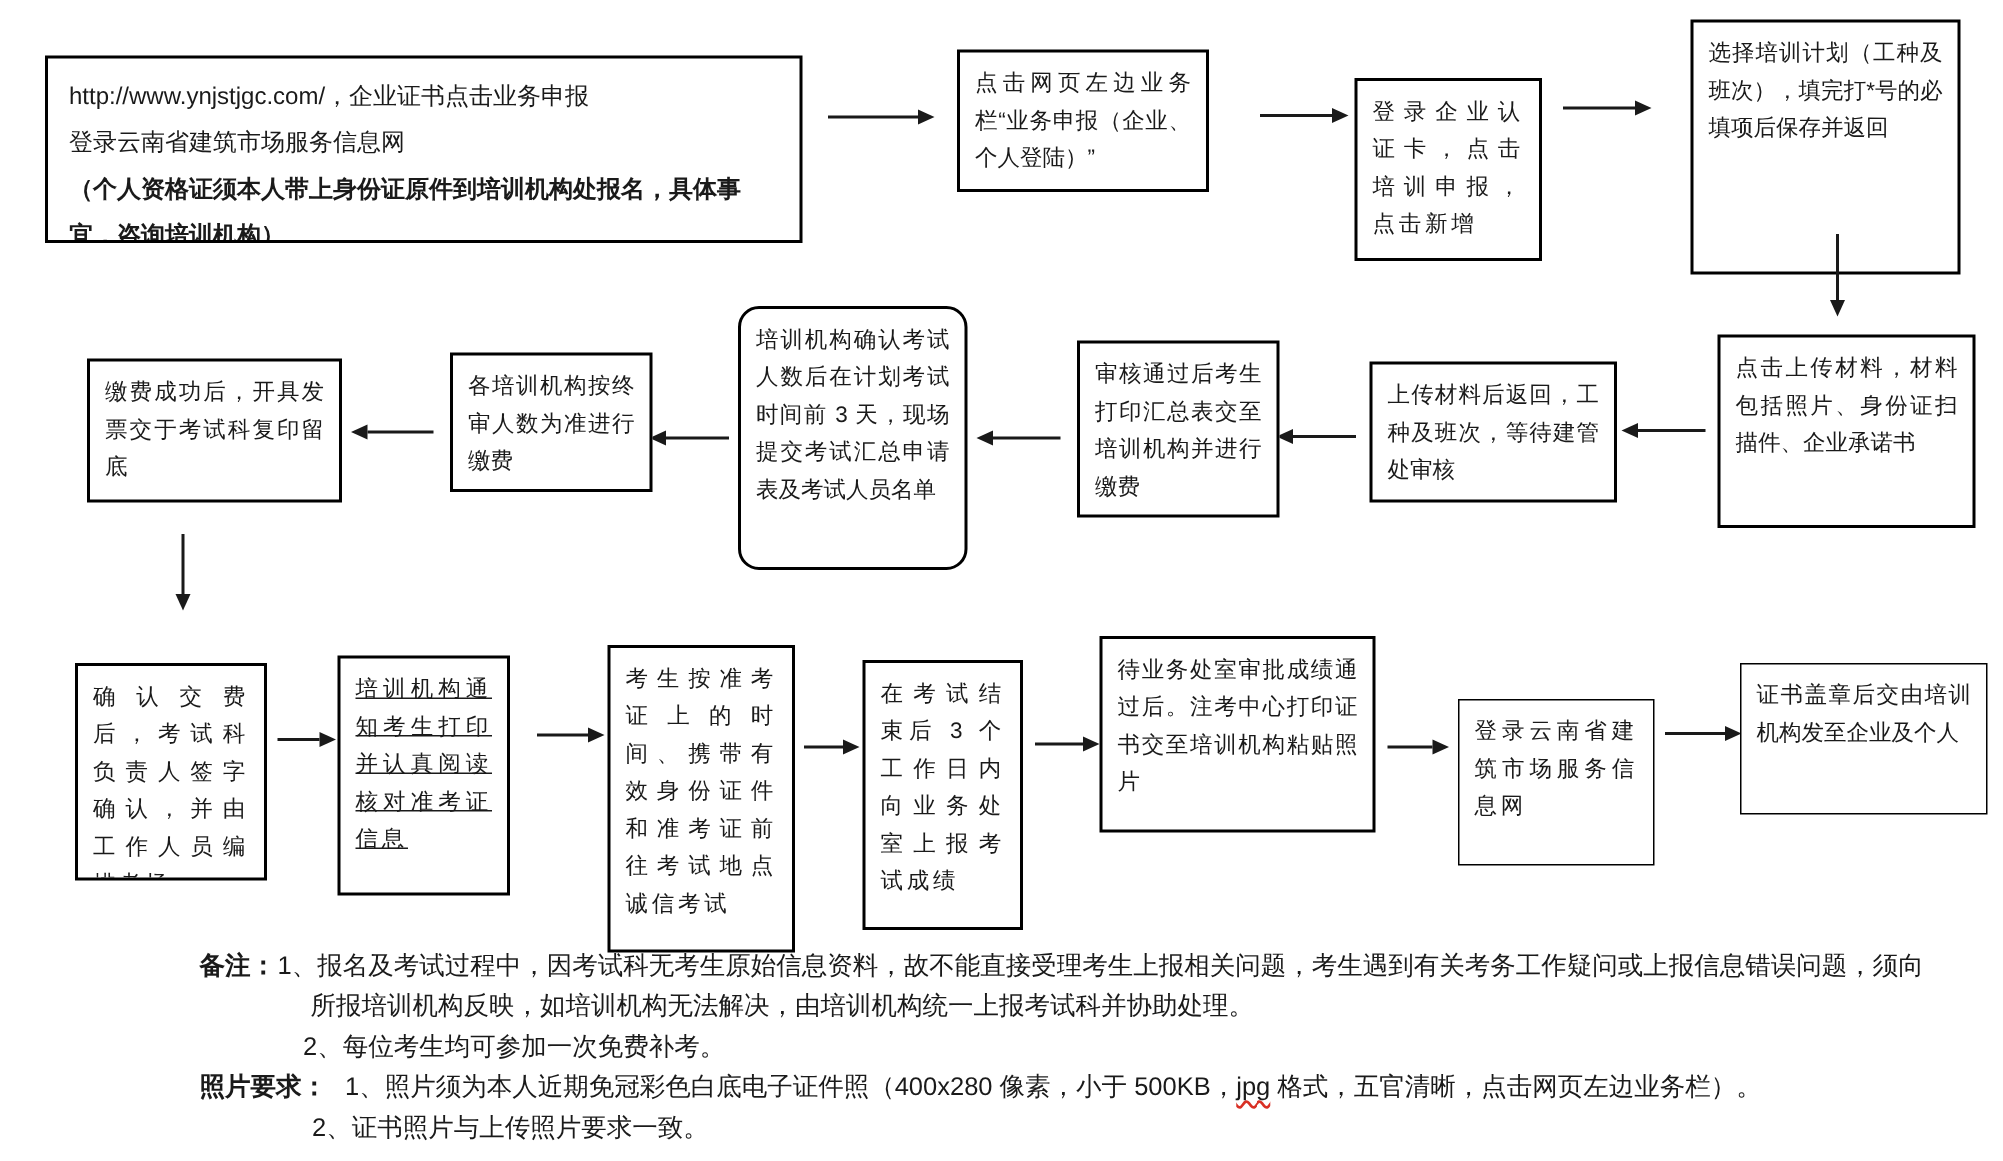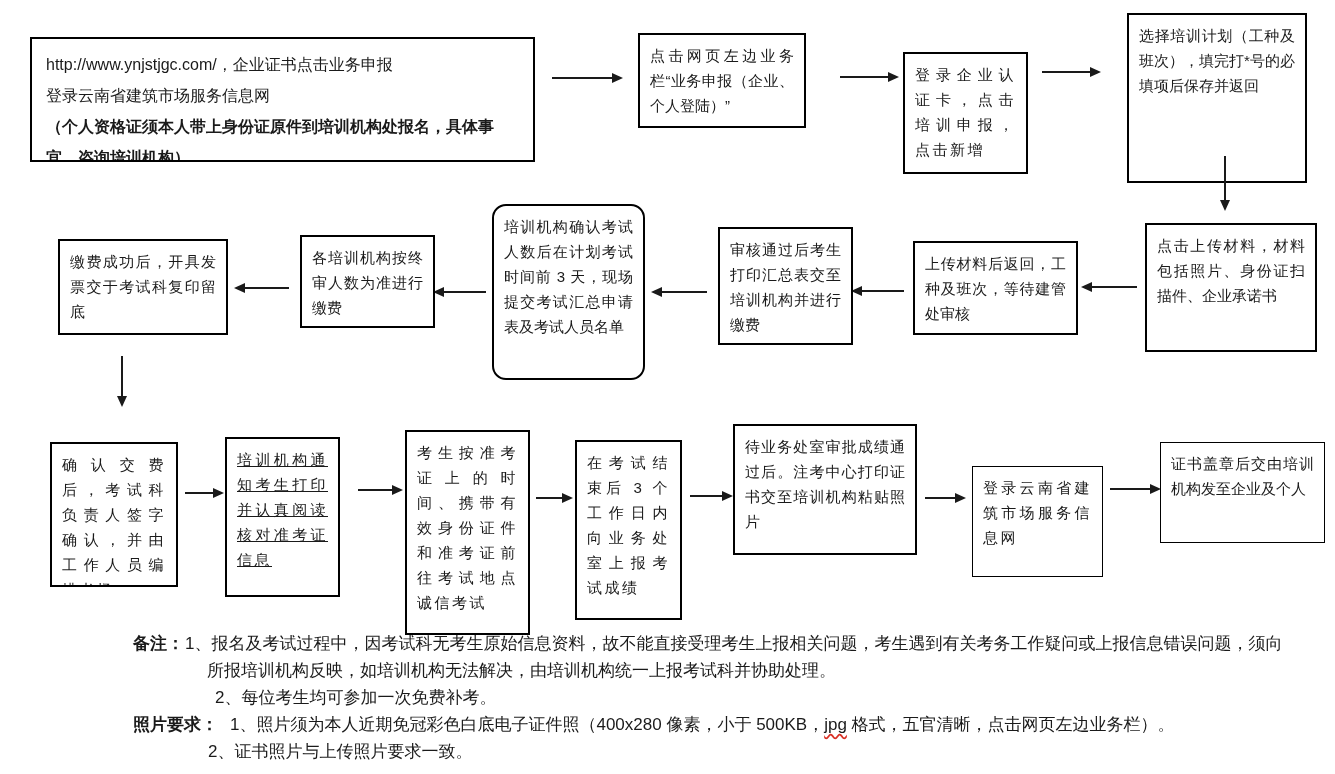--- a/index.html
+++ b/index.html
@@ -23,21 +23,21 @@
   .ar.down::after{content:"";position:absolute;bottom:-11px;left:-4px;width:0;height:0;
       border-top:11px solid #1a1a1a;border-left:5px solid transparent;border-right:5px solid transparent;}
   
   .notes{position:absolute;left:133px;top:630px;width:1152px;font-size:17px;line-height:27px;}
   .note-row{display:flex;align-items:flex-start;}
   .note-label{font-weight:bold;white-space:nowrap;flex:0 0 auto;}
   .note-label.remark{width:52px;}
   .note-label.photo{width:97px;}
   .note-body{flex:1 1 auto;}
   .hang{text-indent:-22px;padding-left:22px;}
-  .ind1{margin-left:30px;}
+  .ind1{margin-left:17px;}
   .neg1{margin-left:-22px;}
   .jpg-word{text-decoration:underline wavy #d93025;text-decoration-skip-ink:none;text-underline-offset:3px;}
 </style>
 </head>
 <body>
 
 <div class="canvas">
 
   <div class="fbox startbox" style="left:30px;top:37px;width:505px;height:125px;">
     <div>http://www.ynjstjgc.com/，企业证书点击业务申报</div>

